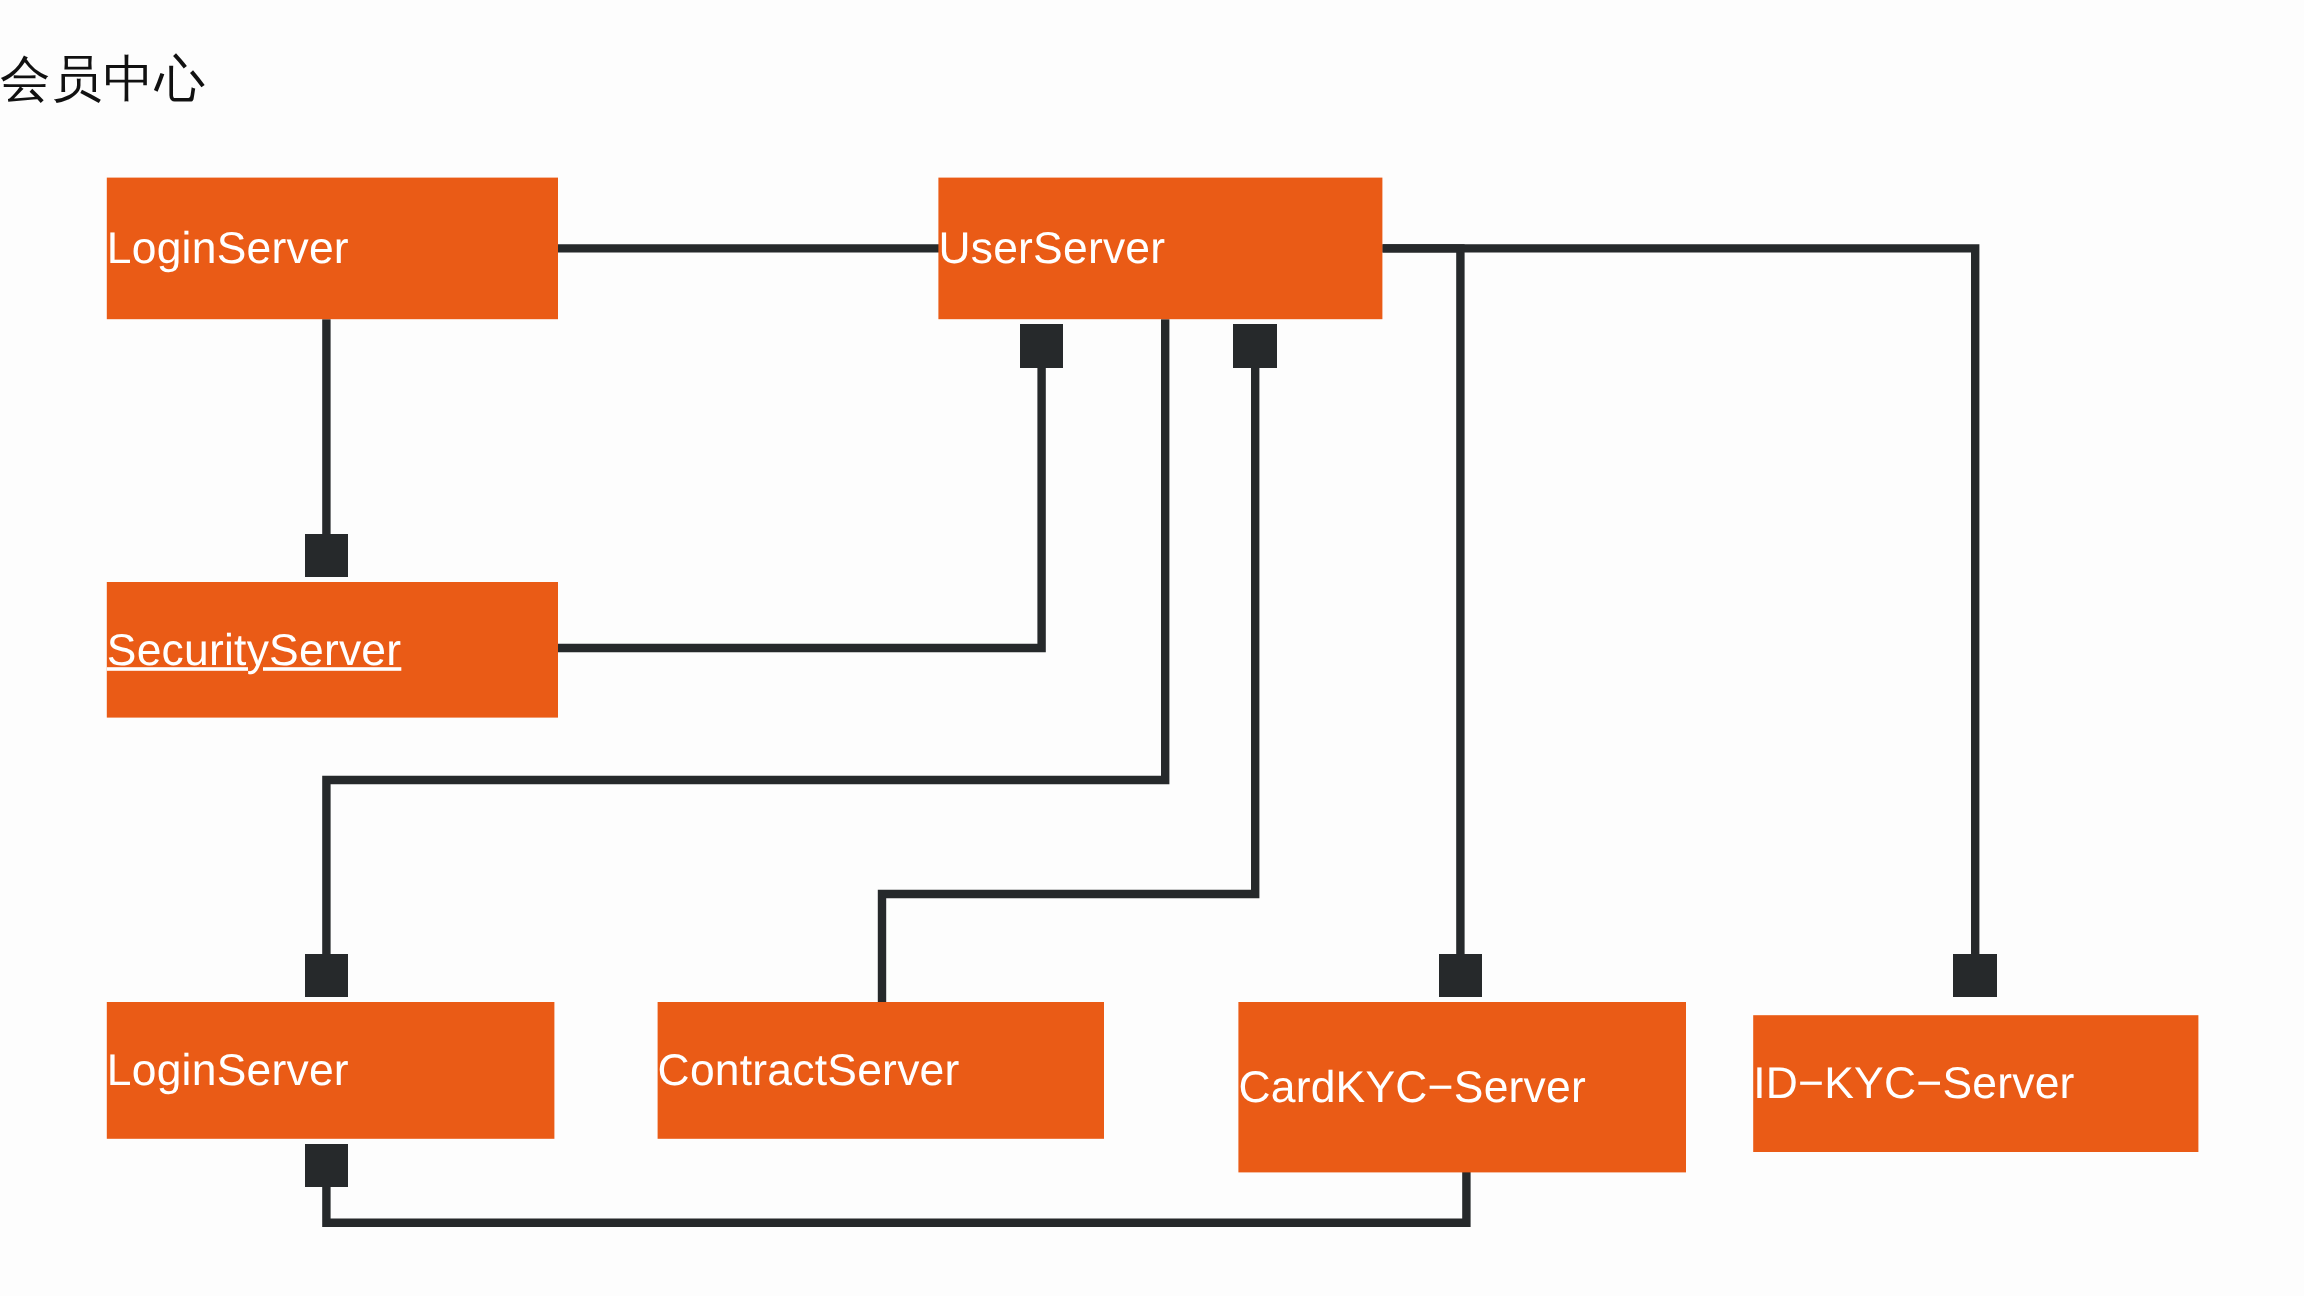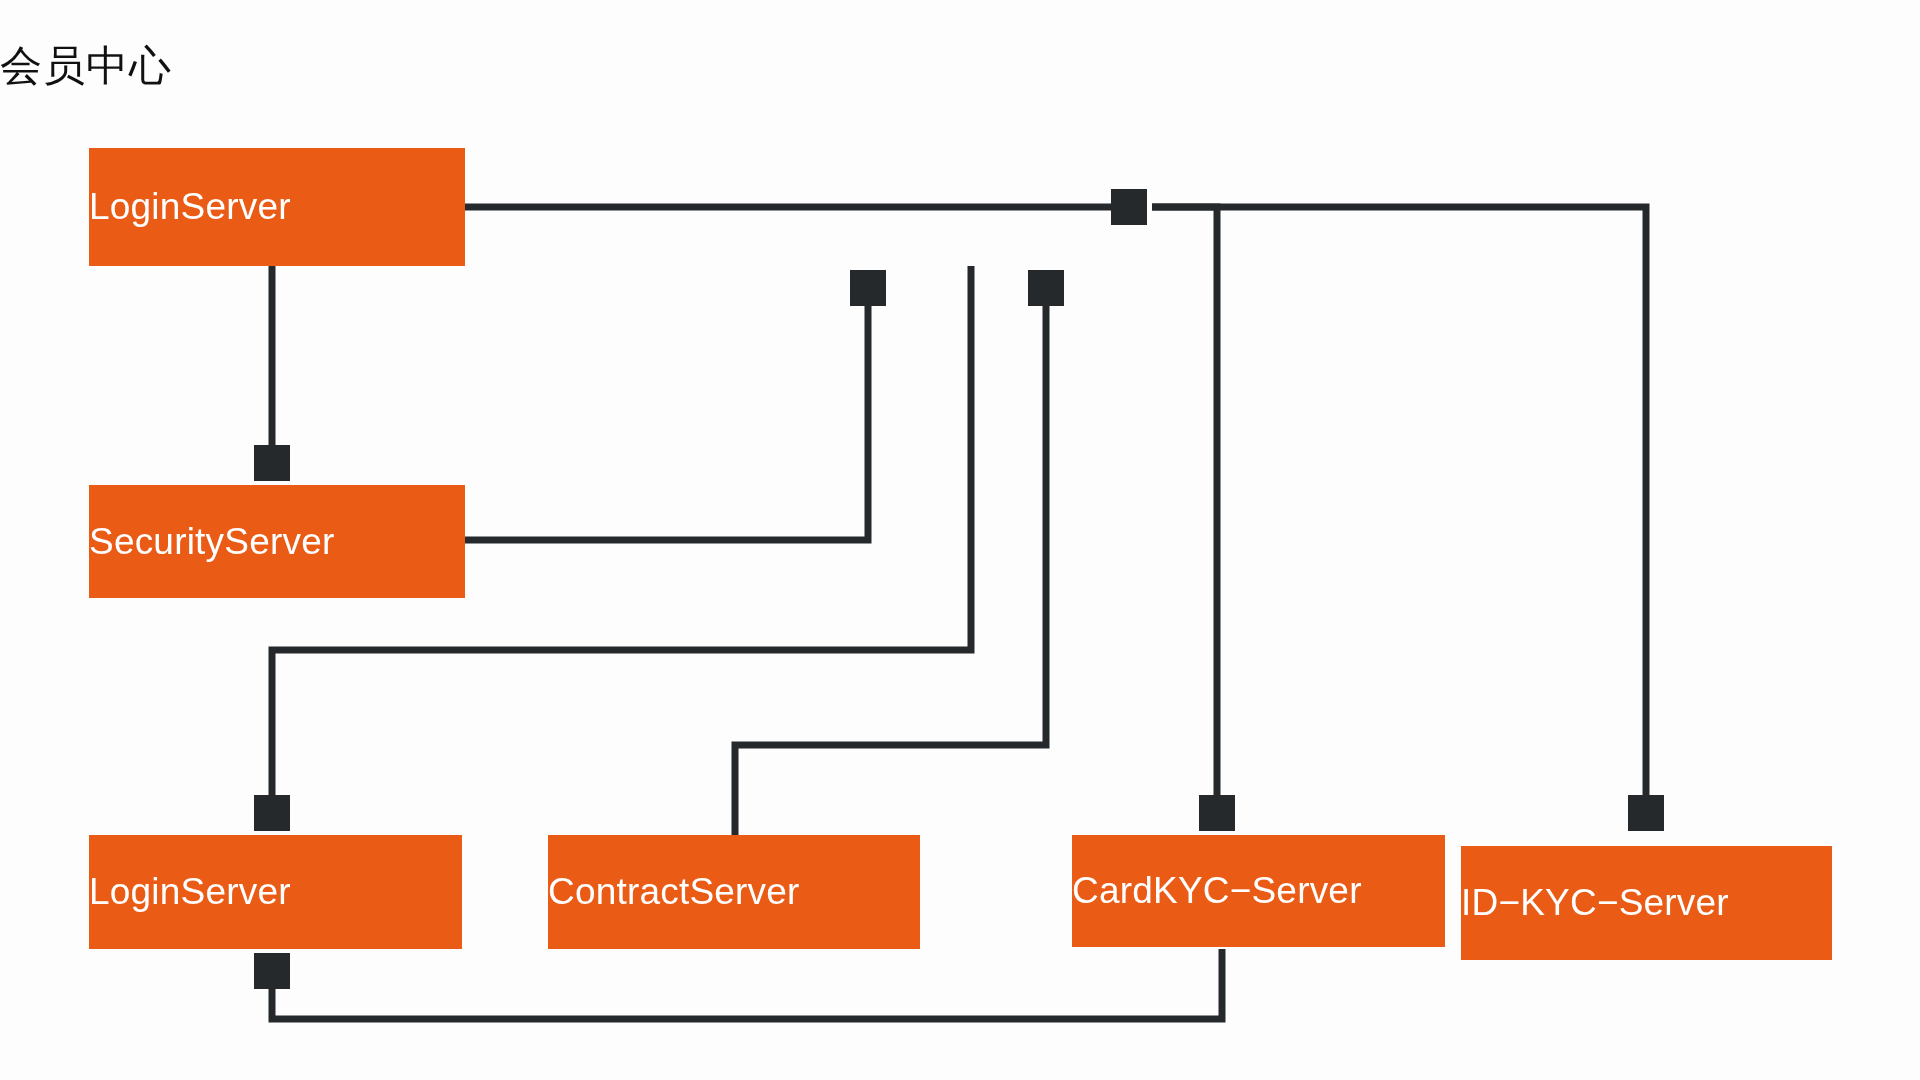--- a/index.html
+++ b/index.html
@@ -90,34 +90,37 @@
 
     <path d="M 1152,207 L 1646,207 L 1646,824" marker-end="url(#arrowhead)"></path>
 
     <path d="M 1222,949 L 1222,1019 L 272,1019 L 272,960" marker-end="url(#arrowhead)"></path>
   </svg>
 
   <div class="node" style="left:89px;  top:148px; width:376px; height:118px;">
     <span>LoginServer</span>
   </div>
 
+  <div class="node" style="left:782px; top:148px; width:370px; height:118px;">
+    <span>UserServer</span>
+  </div>
 
-  <div class="node" style="left:89px;  top:485px; width:376px; height:113px;">
+  <div class="node" style="left:89px;  top:485px; width:376px; height:113px;text-decoration:underline;">
     <span>SecurityServer</span>
   </div>
 
   <div class="node" style="left:89px;  top:835px; width:373px; height:114px;">
     <span>LoginServer</span>
   </div>
 
   <div class="node" style="left:548px; top:835px; width:372px; height:114px;">
     <span>ContractServer</span>
   </div>
 
-  <div class="node" style="left:1032px; top:835px; width:373px; height:112px;margin-left:40px;">
+  <div class="node" style="left:1032px; top:835px; width:373px; height:142px;">
     <span>CardKYC−Server</span>
   </div>
 
   <div class="node" style="left:1461px; top:835px; width:371px; height:114px;margin-top:11px;">
     <span>ID−KYC−Server</span>
   </div>
 
 </div>
 
 </body></html>

